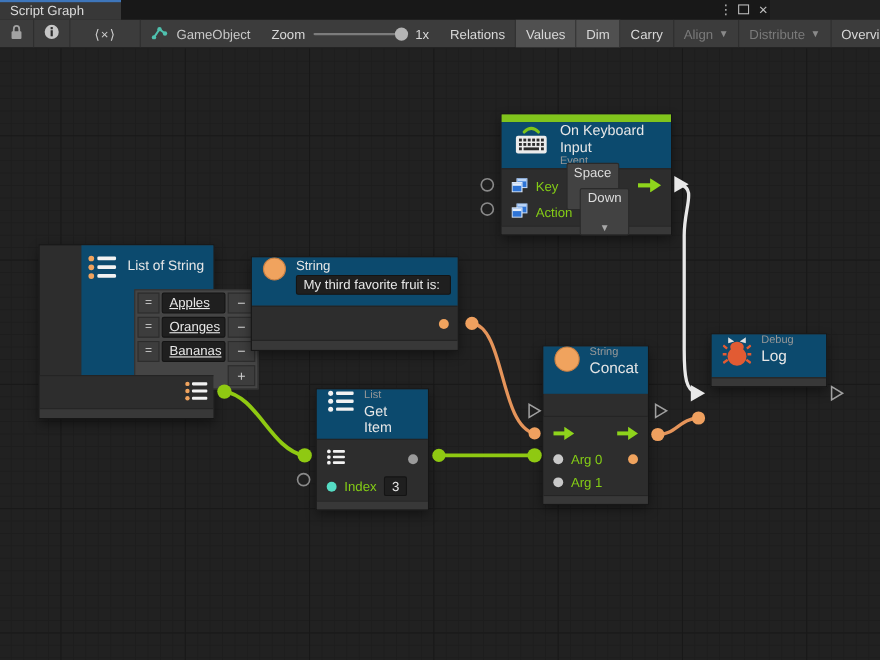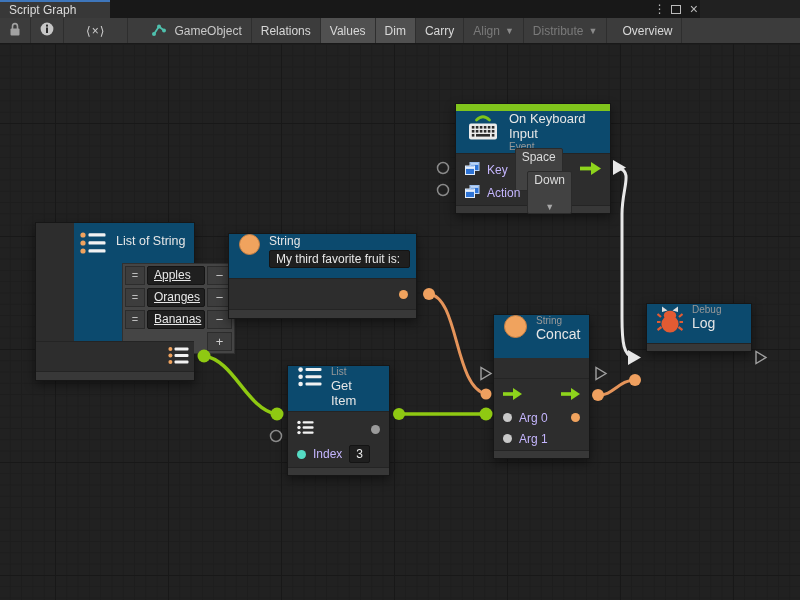--- a/index.html
+++ b/index.html
@@ -49,21 +49,21 @@
 
   
   .node { position:absolute; border:1px solid #161616; background:#2d2d2d;
     box-shadow:0 4px 10px rgba(0,0,0,.45); color:#d4d4d4; font-size:12px; }
   .nhead { background:#0c4a6e; display:flex; align-items:flex-start; gap:9px; padding:0 10px; }
   .nbody { background:#2d2d2d; border-top:1px solid #242424; }
   .nfoot { background:#383838; border-top:1px solid #242424; }
   .t1 { color:#e6e6e6; font-size:13px; line-height:15px; }
   .t2 { color:#989898; font-size:10px; line-height:12px; }
   .prow { display:flex; align-items:center; gap:7px; padding:0 9px; }
-  .plabel { color:#c4b5fd; }
+  .plabel { color:#84cc16; }
   .spacer { flex:1; }
   .dot { width:9px; height:9px; border-radius:50%; flex:none; }
   .dot.gray { background:#9b9b9b; }
   .dot.lite { background:#c9c9c9; }
   .dot.teal { background:#55dcc4; }
   .dot.orange { background:#f0a35e; }
   .field { background:#1f1f1f; border:1px solid #141414; border-radius:2px; color:#e8e8e8;
     padding:1px 6px; white-space:nowrap; overflow:hidden; }
   .dropdown { background:#424242; border:1px solid #2a2a2a; border-radius:2px; color:#dcdcdc;
     padding:1px 6px; display:flex; align-items:center; gap:15px; white-space:nowrap;flex-direction:column; }
@@ -125,20 +125,27 @@
     <div class="tbtn" style="border-right:none;">
       <span style="margin-right:7px;">
         <svg width="16" height="14" viewBox="0 0 16 14">
             <path d="M3 12 L8 4.5 L13 8.5" fill="none" stroke="#4fc1ae" stroke-width="1.8"></path>
             <circle cx="3" cy="12" r="2" fill="#4fc1ae"></circle>
             <circle cx="8" cy="4.5" r="2" fill="#4fc1ae"></circle>
             <circle cx="13" cy="8.5" r="2" fill="#4fc1ae"></circle>
           </svg>
       </span>
       <span style="color:#c9c9c9;">GameObject</span>
+    </div>
+    <div class="zoomwrap">
+      <span>Zoom</span>
+      <span class="sl-track">
+          <span class="sl-handle"></span>
+        </span>
+      <span>1x</span>
     </div>
     <div class="tb-sep"></div>
     <div class="tbtn">
         <span>Relations</span>
       </div>
     <div class="tbtn active">
         <span>Values</span>
       </div>
     <div class="tbtn active">
         <span>Dim</span>
@@ -306,21 +313,21 @@
         <div class="t1" style="font-size:12px;">String</div>
         <div class="field" style="width:141px;font-size:12px;margin-top:1px;">My third favorite fruit is:</div>
       </div>
     </div>
     <div class="nbody" style="height:31px;display:flex;align-items:center;justify-content:flex-end;padding-right:8px;">
       <span class="dot orange"></span>
     </div>
     <div class="nfoot" style="height:9px;"></div>
   </div>
 
-  <div class="node" style="left:287px;top:365px;width:103px;">
+  <div class="node" style="left:287px;top:353px;width:103px;">
     <div class="nhead" style="height:45px;">
       <span>
         <svg width="24" height="22" viewBox="0 0 24 22">
           <g>
               <circle cx="2.6" cy="3.6" r="2.3" fill="#f2f2f2"></circle>
               <rect x="7.5" y="2" width="16" height="3.1" rx="1.1" fill="#f2f2f2"></rect>
             </g>
           <g>
               <circle cx="2.6" cy="10.8" r="2.3" fill="#f2f2f2"></circle>
               <rect x="7.5" y="9.2" width="16" height="3.1" rx="1.1" fill="#f2f2f2"></rect>

